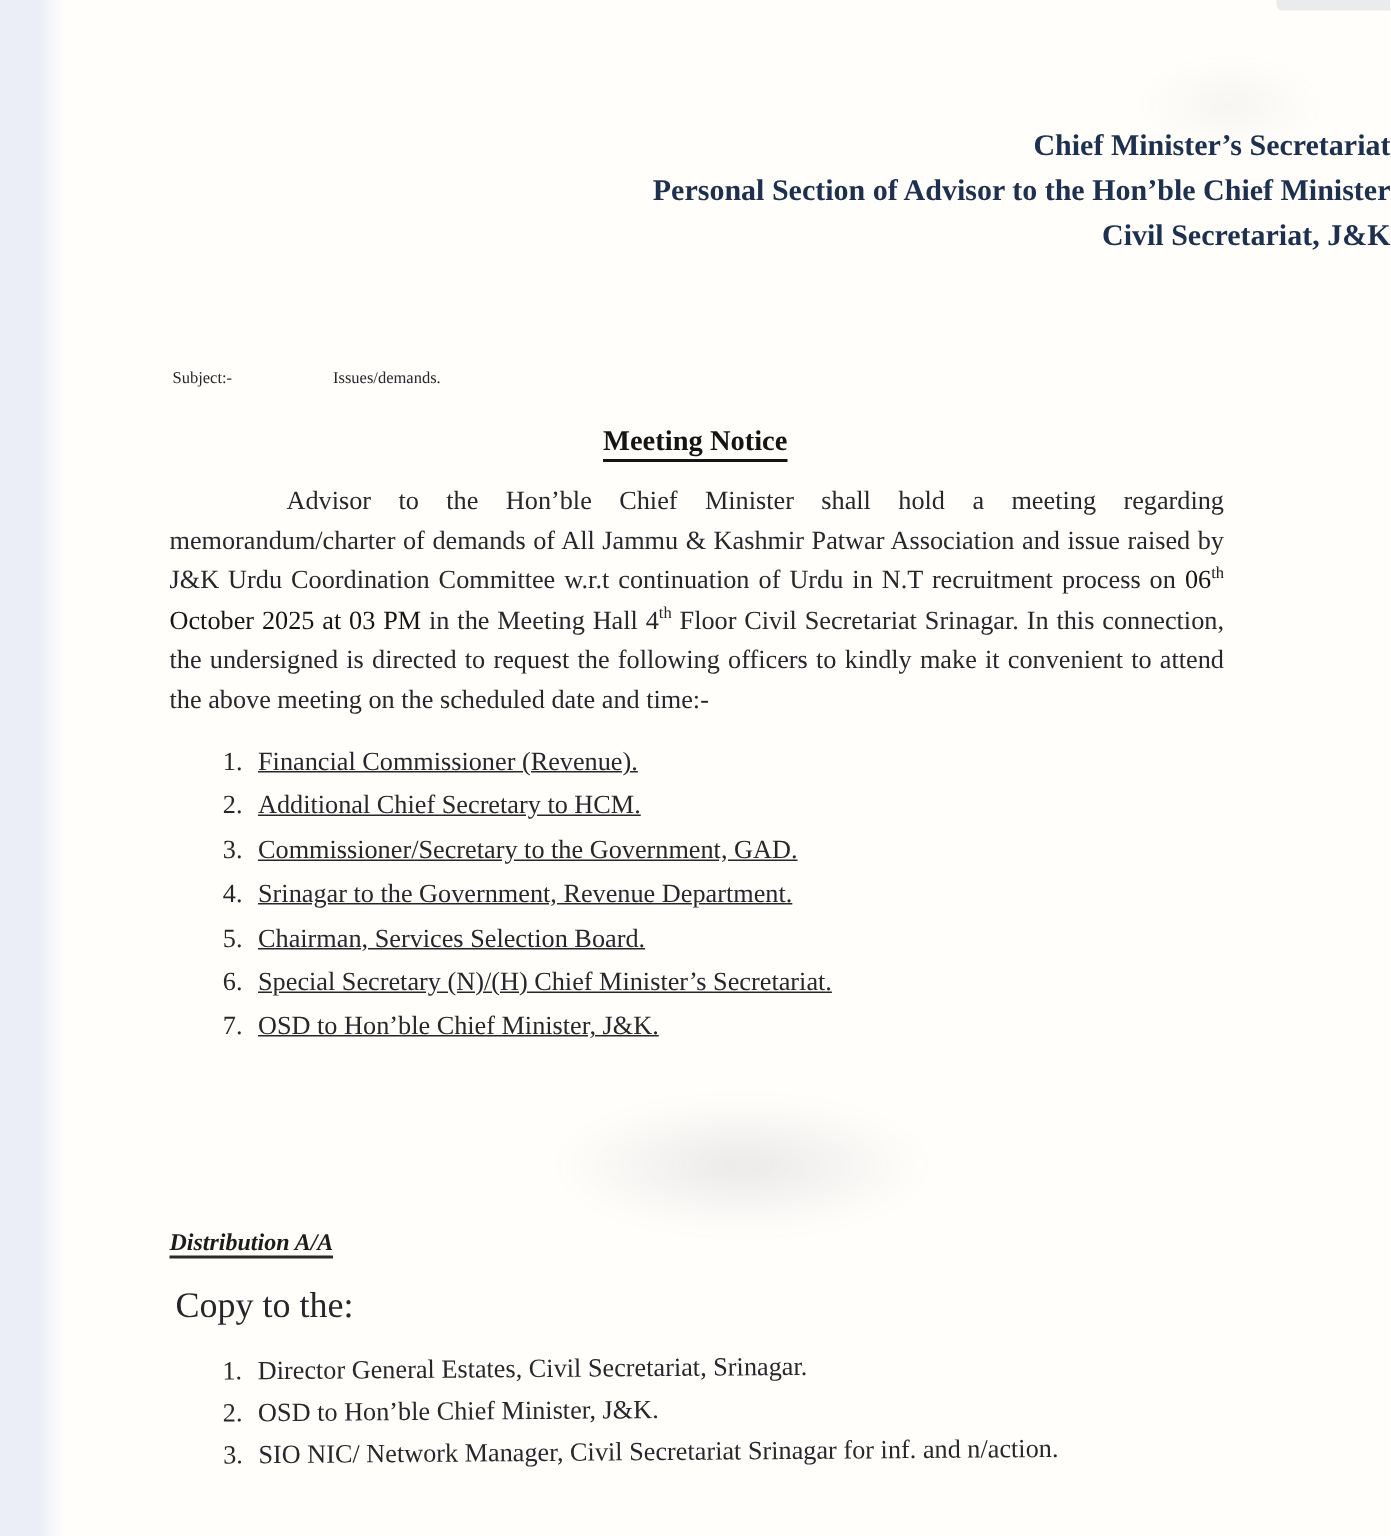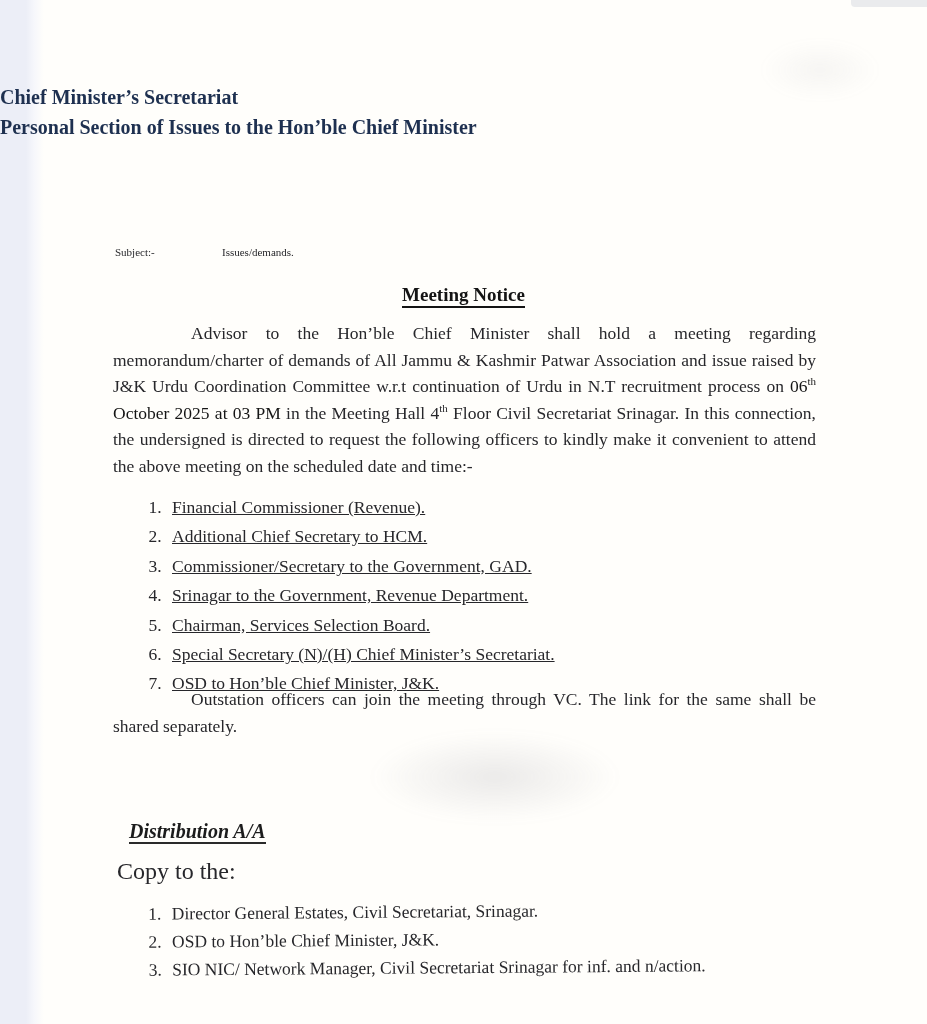--- a/index.html
+++ b/index.html
@@ -17,21 +17,21 @@
     position:absolute;top:0;right:0;width:76px;height:7px;
     background:#e6e7ea;opacity:.85;border-radius:0 0 0 4px;
   }
   .content{
     position:absolute;inset:0;
     color:var(--body-text,#27272b);
     filter:blur(0.3px);
   }
   .letter-head{
     position:absolute;top:82px;left:0;width:100%;
-    text-align:left;
+    text-align:right;
     color:var(--header-text,#1e3050);
     font-weight:bold;font-size:20px;line-height:30px;
   }
   .subject-row{
     position:absolute;top:246px;left:115px;
     font-size:11px;
   }
   .subject-row .subject-label{display:inline-block;width:107px;}
   .notice-title{
     position:absolute;top:284px;left:0;width:100%;
@@ -48,21 +48,21 @@
   sup{font-size:11px;line-height:0;margin-top:36px;}
   ol.doc-list{
     margin:0;padding:0 0 0 26px;
     font-size:17.5px;list-style:decimal;
   }
   .officers-list{position:absolute;top:493px;left:140px;width:620px;line-height:29.4px;text-decoration:underline;}
   .copy-list{position:absolute;top:898px;left:140px;width:660px;line-height:27.8px;transform:rotate(-0.45deg);}
   ol.doc-list li{padding-left:6px;}
   .distribution-heading{
     position:absolute;top:820px;left:113px;
-    font-size:20px;font-weight:bold;font-style:italic;color:#1c1c1c;margin-left:16px;
+    font-size:16px;font-weight:bold;font-style:italic;color:#1c1c1c;
   }
   .distribution-heading span{border-bottom:2px solid #2a2a2a;padding-bottom:0px;}
   .copy-to-label{
     position:absolute;top:858px;left:117px;font-size:24px;
   }
   .ghost-bleed{
     position:absolute;top:732px;left:370px;width:250px;height:90px;
     background:radial-gradient(ellipse at center, rgba(110,110,125,0.14), transparent 70%);
     filter:blur(6px);
   }
@@ -77,21 +77,22 @@
 
 <div class="page">
   <div class="scan-smudge-tr"></div>
   <div class="ghost-bleed"></div>
   <div class="ghost-bleed-2"></div>
 
   <div class="content">
 
     <div class="letter-head">
       <div>Chief Minister’s Secretariat</div>
-      <div>Personal Section of Issues to the Hon’ble Chief Minister</div>
+      <div>Personal Section of Advisor to the Hon’ble Chief Minister</div>
+      <div>Civil Secretariat, J&amp;K</div>
     </div>
 
     <div class="subject-row">
       <span class="subject-label">Subject:-</span><span>Issues/demands.</span>
     </div>
 
     <div class="notice-title">
       <span>Meeting Notice</span>
     </div>
 
@@ -100,21 +101,20 @@
     <ol class="doc-list officers-list">
       <li><span>Financial Commissioner (Revenue).</span></li>
       <li><span>Additional Chief Secretary to HCM.</span></li>
       <li><span>Commissioner/Secretary to the Government, GAD.</span></li>
       <li><span>Srinagar to the Government, Revenue Department.</span></li>
       <li><span>Chairman, Services Selection Board.</span></li>
       <li><span>Special Secretary (N)/(H) Chief Minister’s Secretariat.</span></li>
       <li><span>OSD to Hon’ble Chief Minister, J&amp;K.</span></li>
     </ol>
 
-    <div class="para para-2">Outstation officers can join the meeting through VC. The link for the same shall be shared separately.</div>
 
     <div class="distribution-heading">
       <span>Distribution A/A</span>
     </div>
 
     <div class="copy-to-label">Copy to the:</div>
 
     <ol class="doc-list copy-list">
       <li><span>Director General Estates, Civil Secretariat, Srinagar.</span></li>
       <li><span>OSD to Hon’ble Chief Minister, J&amp;K.</span></li>

